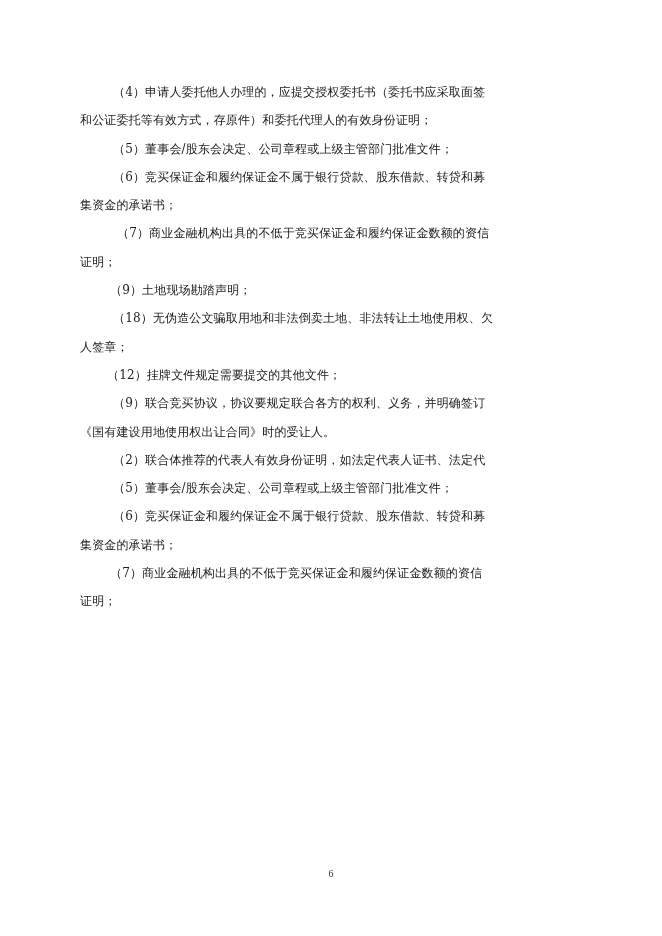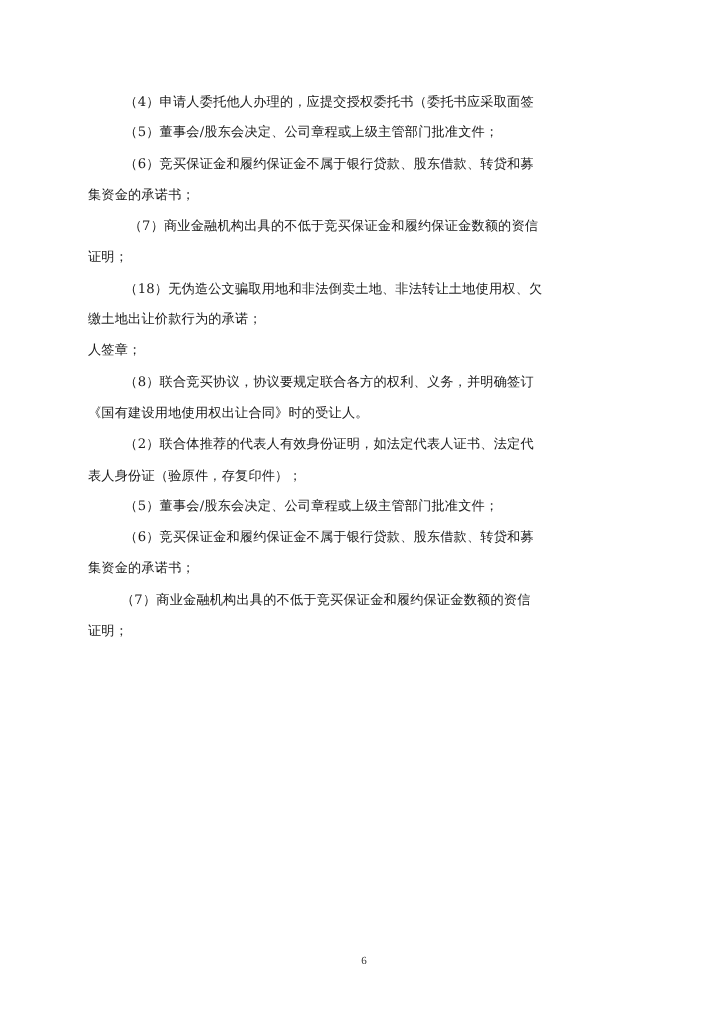--- a/index.html
+++ b/index.html
@@ -43,32 +43,33 @@
       font-size: 10px;
       color: #333;
       font-family: "Liberation Serif", serif;
     }
   </style>
 </head>
 <body>
 
 <div class="page">
   <div class="line indent-2">（4）申请人委托他人办理的，应提交授权委托书（委托书应采取面签</div>
+  <div class="line">和公证委托等有效方式，存原件）和委托代理人的有效身份证明；</div>
   <div class="line indent-2">（5）董事会/股东会决定、公司章程或上级主管部门批准文件；</div>
   <div class="line indent-2">（6）竞买保证金和履约保证金不属于银行贷款、股东借款、转贷和募</div>
   <div class="line">集资金的承诺书；</div>
   <div class="line indent-2b">（7）商业金融机构出具的不低于竞买保证金和履约保证金数额的资信</div>
   <div class="line">证明；</div>
+  <div class="line indent-1b">（9）土地现场勘踏声明；</div>
   <div class="line indent-2">（18）无伪造公文骗取用地和非法倒卖土地、非法转让土地使用权、欠</div>
-  <div class="line">缴土地出让价款行为的承诺；</div>
   <div class="line">人签章；</div>
-  <div class="line indent-2">（8）联合竞买协议，协议要规定联合各方的权利、义务，并明确签订</div>
+  <div class="line indent-1c">（12）挂牌文件规定需要提交的其他文件；</div>
+  <div class="line indent-2">（9）联合竞买协议，协议要规定联合各方的权利、义务，并明确签订</div>
   <div class="line">《国有建设用地使用权出让合同》时的受让人。</div>
   <div class="line indent-2">（2）联合体推荐的代表人有效身份证明，如法定代表人证书、法定代</div>
-  <div class="line">表人身份证（验原件，存复印件）；</div>
   <div class="line indent-2">（5）董事会/股东会决定、公司章程或上级主管部门批准文件；</div>
   <div class="line indent-2">（6）竞买保证金和履约保证金不属于银行贷款、股东借款、转贷和募</div>
   <div class="line">集资金的承诺书；</div>
   <div class="line indent-1b">（7）商业金融机构出具的不低于竞买保证金和履约保证金数额的资信</div>
   <div class="line">证明；</div>
 </div>
 
 <div class="page-number">6</div>
 
 </body></html>

